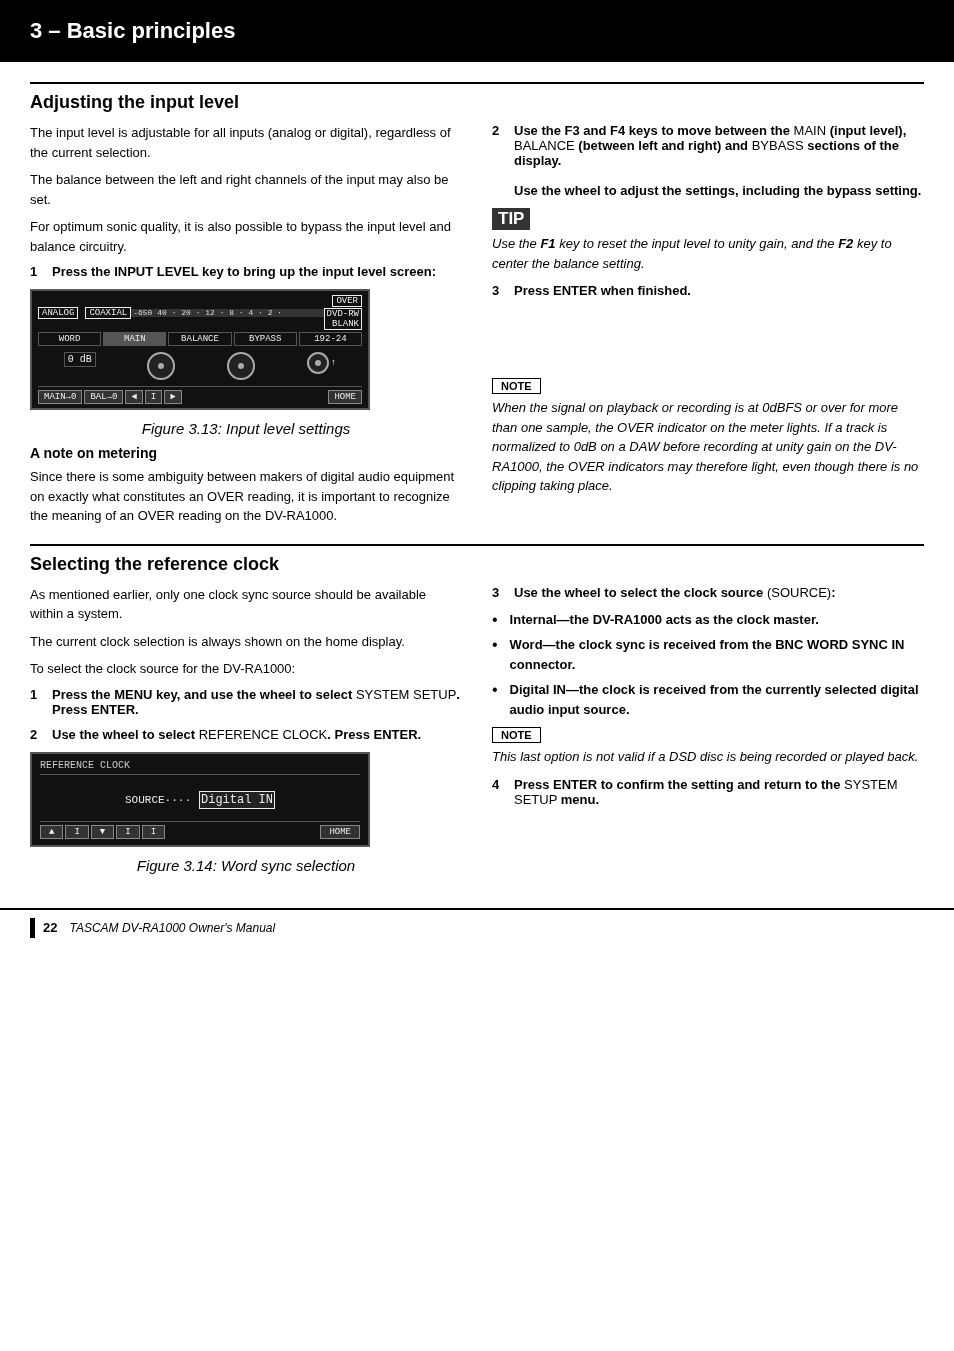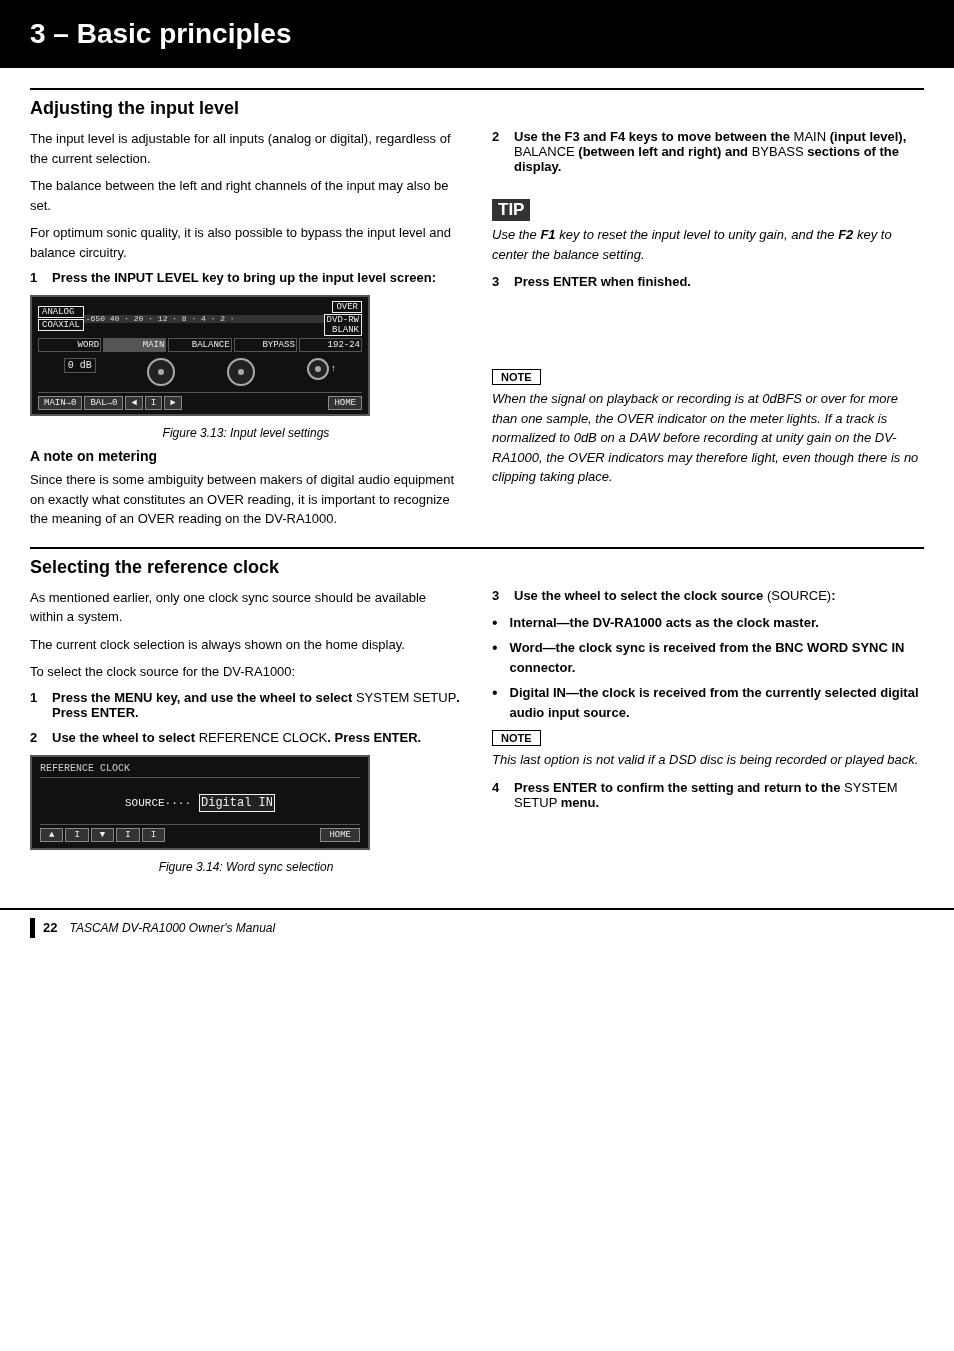--- a/index.html
+++ b/index.html
@@ -15,21 +15,21 @@
       width: 954px;
       min-height: 1351px;
       padding: 0;
       position: relative;
     }
     
     .chapter-header {
       background: #000;
       color: #fff;
       padding: 18px 30px;
-      font-size: 28px;
+      font-size: 22px;
       font-weight: bold;
       margin-bottom: 0;
     }
     .content {
       padding: 10px 30px 20px 30px;
     }
     
     .section-divider {
       border-top: 2px solid #000;
       margin: 10px 0 8px 0;
@@ -183,31 +183,31 @@
     .nav-btn.home {
       margin-left: auto;
     }
     .section-labels {
       display: flex;
       gap: 2px;
       margin: 2px 0;
     }
     .sec-lbl {
       flex: 1;
-      text-align: right;
+      text-align: center;
       font-size: 9px;
       color: #eee;
       border: 1px solid #555;
       padding: 1px;
     }
     .sec-lbl.active {
       background: #555;
     }
     .figure-caption {
-      font-size: 12px;
+      font-size: 15px;
       text-align: center;
       margin-bottom: 8px;
       font-style: italic;
     }
     .sub-section-title {
       font-size: 14px;
       font-weight: bold;
       margin-bottom: 6px;
     }
     
@@ -319,21 +319,21 @@
 
         <div class="step">
           <span class="step-num">1</span>
           <div class="step-content">
             <b>Press the INPUT LEVEL key to bring up the input level screen:</b>
           </div>
         </div>
 
         <div class="device-screen">
           <div class="row">
-            <div style="display:flex;flex-direction:column;gap:1px;">
+            <div style="display:flex;gap:7px;">
               <span class="device-label">ANALOG</span>
               <span class="device-label">COAXIAL</span>
             </div>
             <div class="meter-bar" style="font-size:8px;color:#ddd;">
               -650 40 · 20 · 12 · 8 · 4 · 2 ·
             </div>
             <div style="display:flex;flex-direction:column;gap:1px;align-items:flex-end;">
               <span class="device-label">OVER</span>
               <span class="device-over">DVD-RW<br>BLANK</span>
             </div>
@@ -376,20 +376,21 @@
         <p>Since there is some ambiguity between makers of digital audio equipment on exactly what constitutes an OVER reading, it is important to recognize the meaning of an OVER reading on the DV-RA1000.</p>
       </div>
 
       <div class="col-right">
         <div class="step">
           <span class="step-num">2</span>
           <div class="step-content">
             <b>Use the F3 and F4 keys to move between the</b>
             MAIN <b>(input level),</b> BALANCE <b>(between left and right) and</b> BYBASS <b>sections of the display.</b>
             <br><br>
+            <b>Use the wheel to adjust the settings, including the bypass setting.</b>
           </div>
         </div>
 
         <div>
           <div class="tip-box">TIP</div>
           <p class="tip-content">
             Use the <b>F1</b> key to reset the input level to unity gain, and the <b>F2</b> key to center the balance setting.
           </p>
         </div>
 

